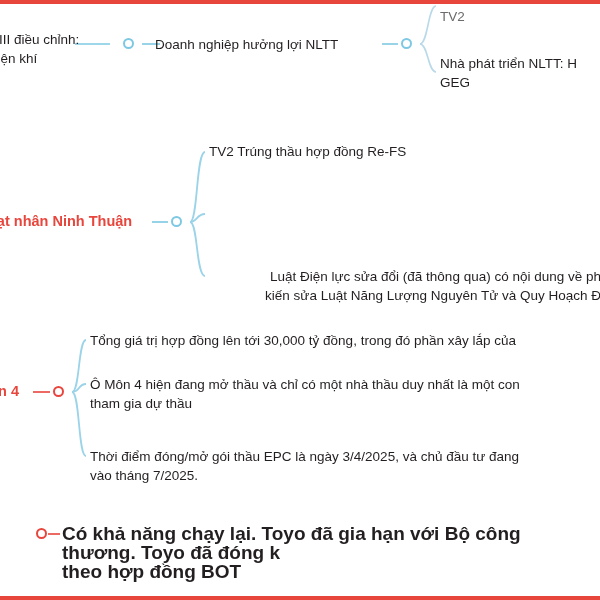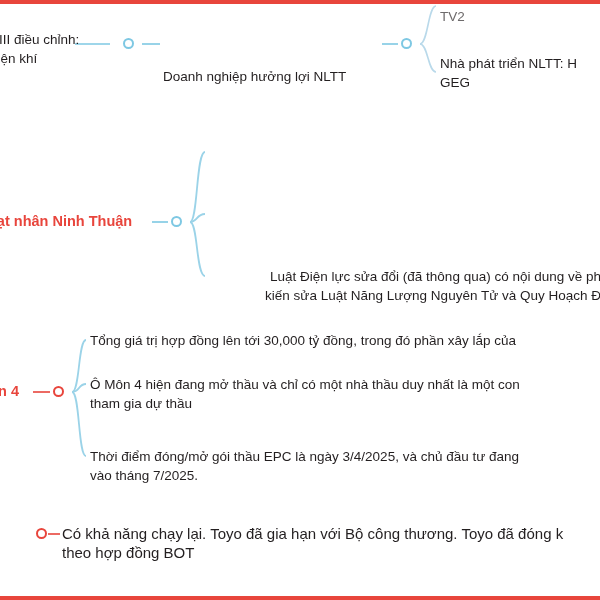--- a/index.html
+++ b/index.html
@@ -38,23 +38,23 @@
   .branch-label {
     position: absolute;
     font-size: 14.5px;
     line-height: 19px;
     font-weight: bold;
     color: #e8453c;
     white-space: pre;
   }
   .bold-leaf {
     position: absolute;
-    font-size: 15px;
+    font-size: 19px;
     line-height: 19px;
-    font-weight: normal;
+    font-weight: bold;
     color: #231f20;
     white-space: pre-wrap;
   }
   .dot {
     position: absolute;
     width: 11px;
     height: 11px;
     border-radius: 50%;
     background: #ffffff;
     border: 2px solid #7ec8e3;
@@ -104,31 +104,32 @@
     <path d="M 72 392 C 80 392 78 340 86 340" stroke="#9bd3e8" stroke-width="1.8" fill="none"></path>
     <path d="M 72 392 C 80 392 78 384 86 384" stroke="#9bd3e8" stroke-width="1.8" fill="none"></path>
     <path d="M 72 392 C 80 392 78 456 86 456" stroke="#9bd3e8" stroke-width="1.8" fill="none"></path>
 
     <path d="M 48 534 L 60 534" stroke="#e8453c" stroke-width="1.6" fill="none"></path>
   </svg>
 
   <div class="branch-label" style="left:-10px; top:30px; color:#231f20; font-weight:normal; font-size:13.5px;">VIII điều chỉnh:
 điện khí</div>
   <div class="dot" style="left:123px; top:38px;"></div>
-  <div class="node-label" style="left:163px; top:35px; width:225px;margin-top:32px;">Doanh nghiệp hưởng lợi NLTT</div>
+  <div class="node-label" style="left:155px; top:35px; width:225px;">Doanh nghiệp hưởng lợi NLTT</div>
 
   <div class="dot" style="left:401px; top:38px;"></div>
   <div class="node-label" style="left:440px; top:-12px; width:165px; color:#6d6a6b;">Nhà thầu tư vấn thiết k
 TV2</div>
   <div class="node-label" style="left:440px; top:54px; width:165px;">Nhà phát triển NLTT: H
 GEG</div>
 
   <div class="branch-label" style="left:-12px; top:212px;">hạt nhân Ninh Thuận</div>
   <div class="dot" style="left:171px; top:216px;"></div>
 
+  <div class="node-label" style="left:209px; top:142px; width:380px;">TV2 Trúng thầu hợp đồng Re-FS</div>
   <div class="node-label" style="left:209px; top:267px; width:392px;text-align:right;">Luật Điện lực sửa đổi (đã thông qua) có nội dung về ph
 kiến sửa Luật Năng Lượng Nguyên Tử và Quy Hoạch Đ</div>
 
   <div class="branch-label" style="left:-2px; top:382px;">n 4</div>
   <div class="dot red" style="left:53px; top:386px;"></div>
 
   <div class="node-label" style="left:90px; top:331px; width:520px;">Tổng giá trị hợp đồng lên tới 30,000 tỷ đồng, trong đó phần xây lắp của</div>
   <div class="node-label" style="left:90px; top:375px; width:515px;">Ô Môn 4 hiện đang mở thầu và chỉ có một nhà thầu duy nhất là một con
 tham gia dự thầu</div>
   <div class="node-label" style="left:90px; top:447px; width:515px;">Thời điểm đóng/mở gói thầu EPC là ngày 3/4/2025, và chủ đầu tư đang

